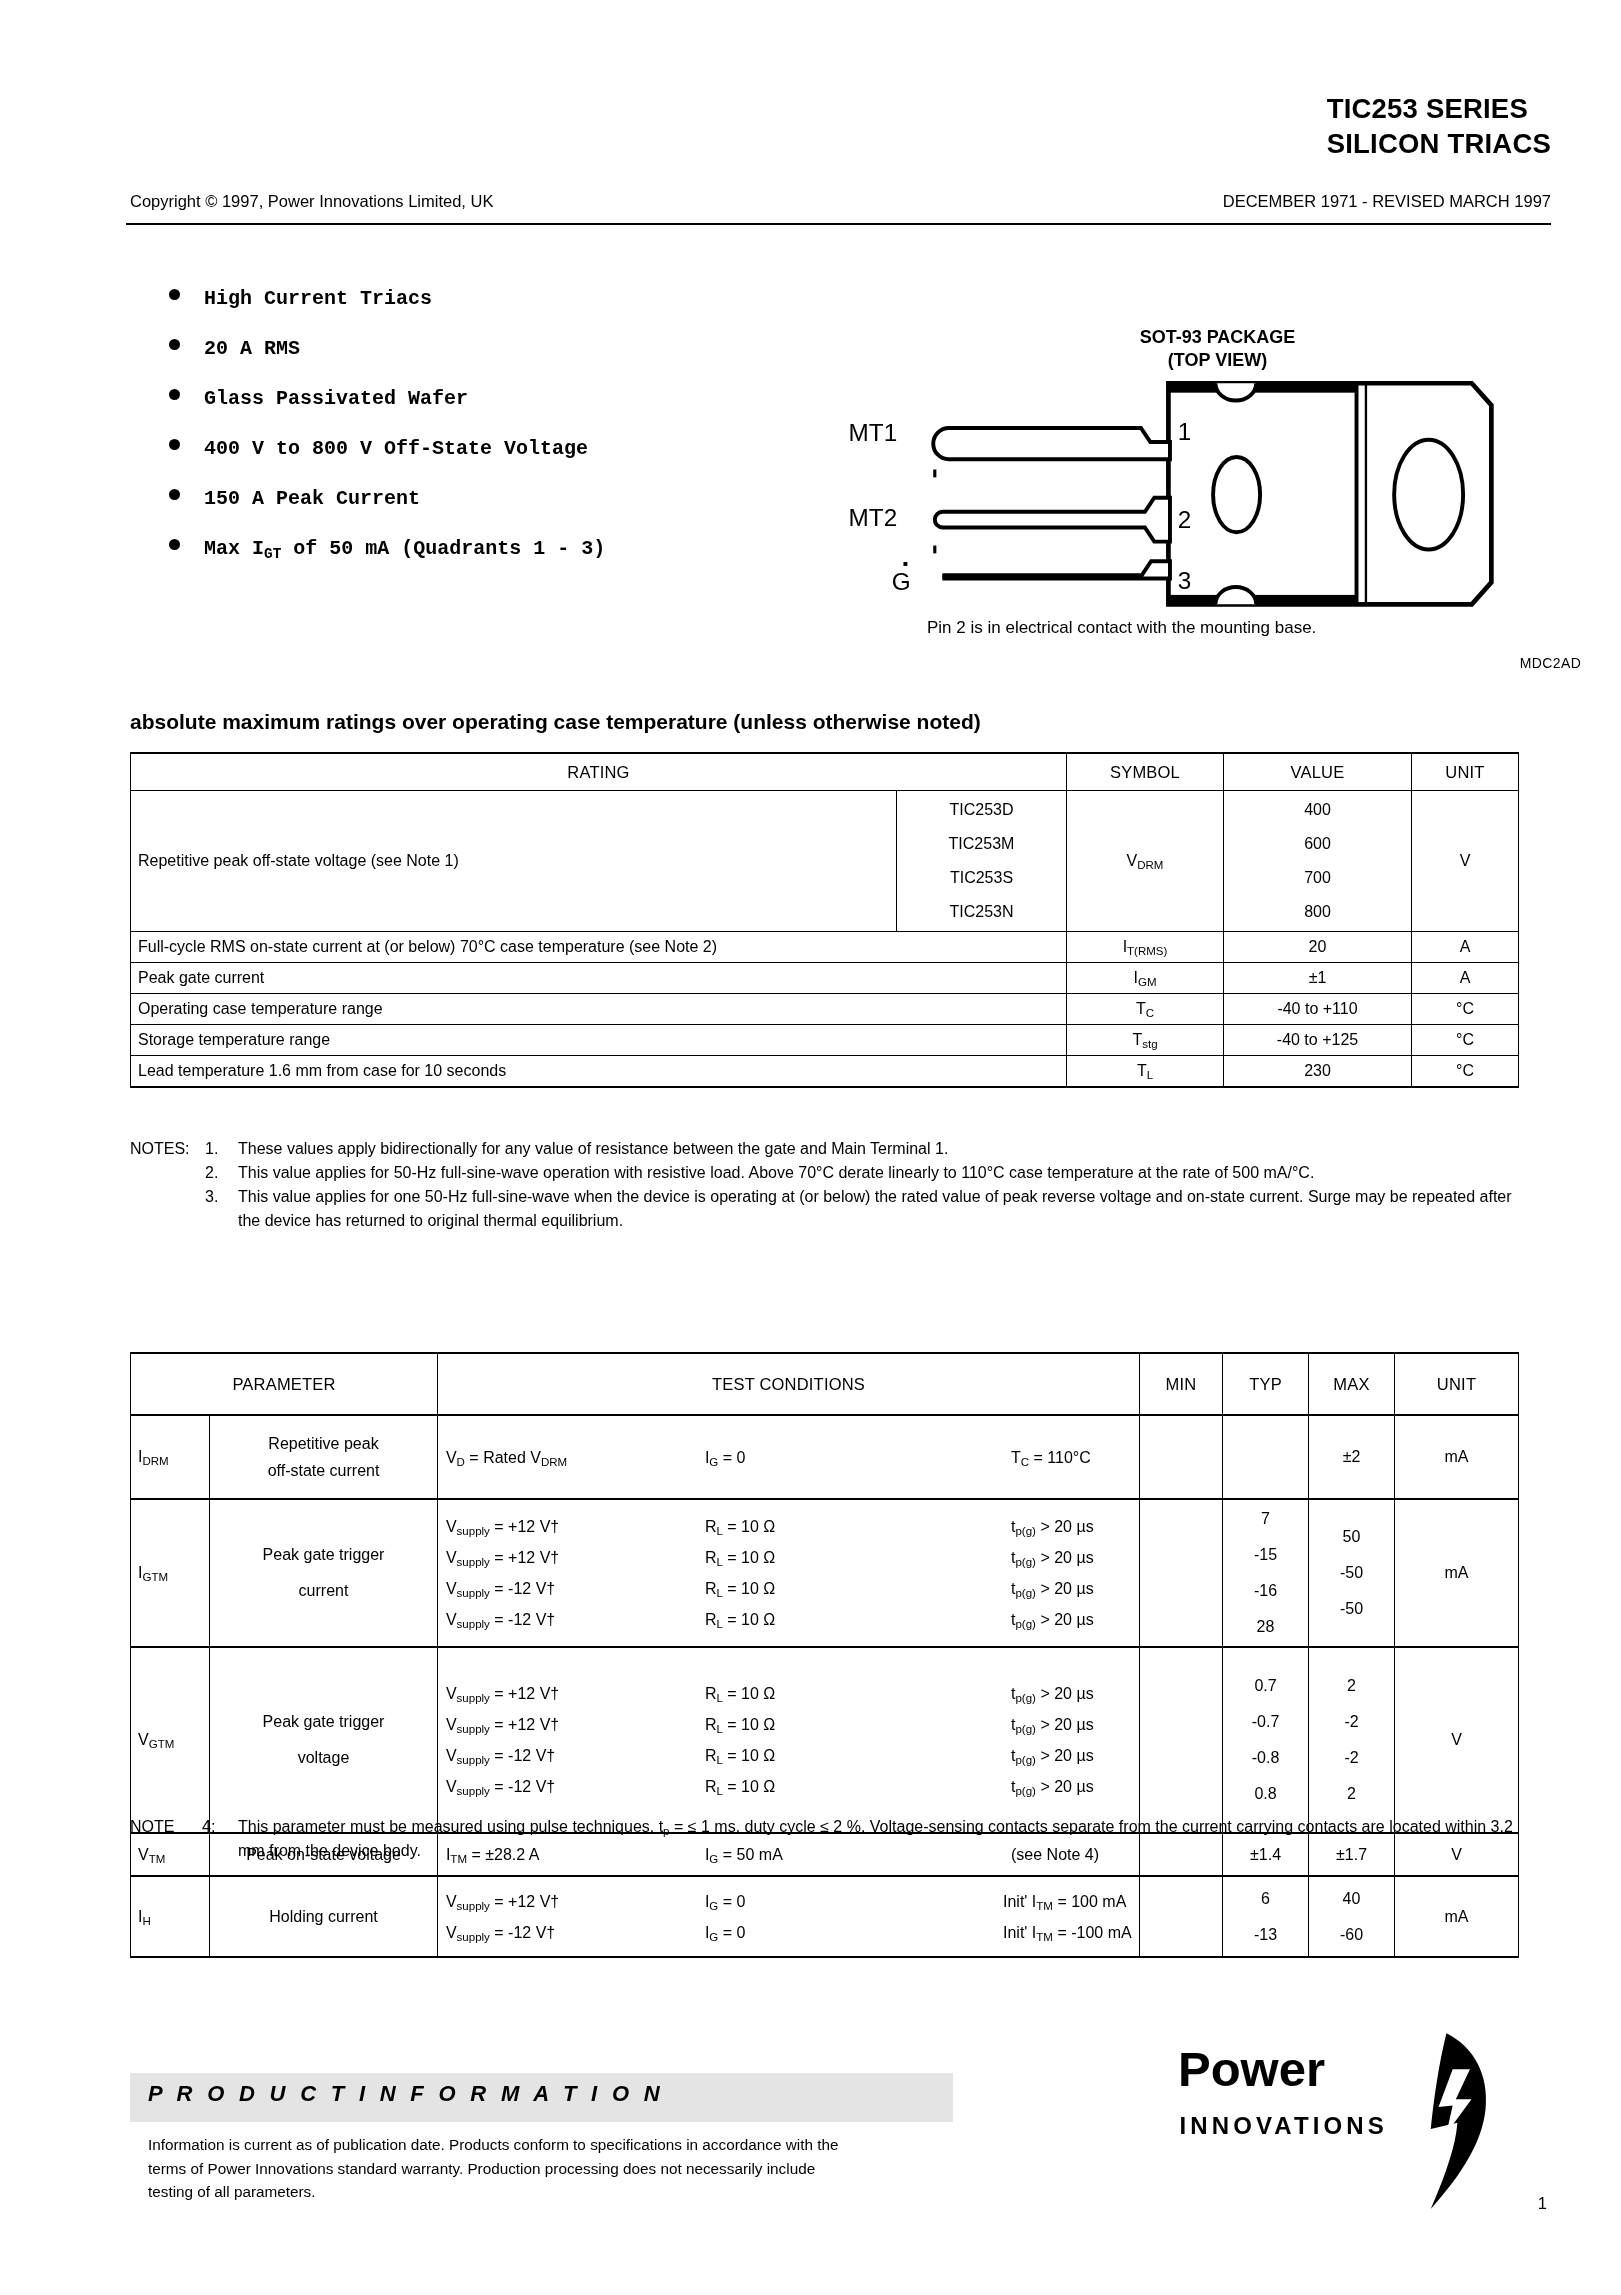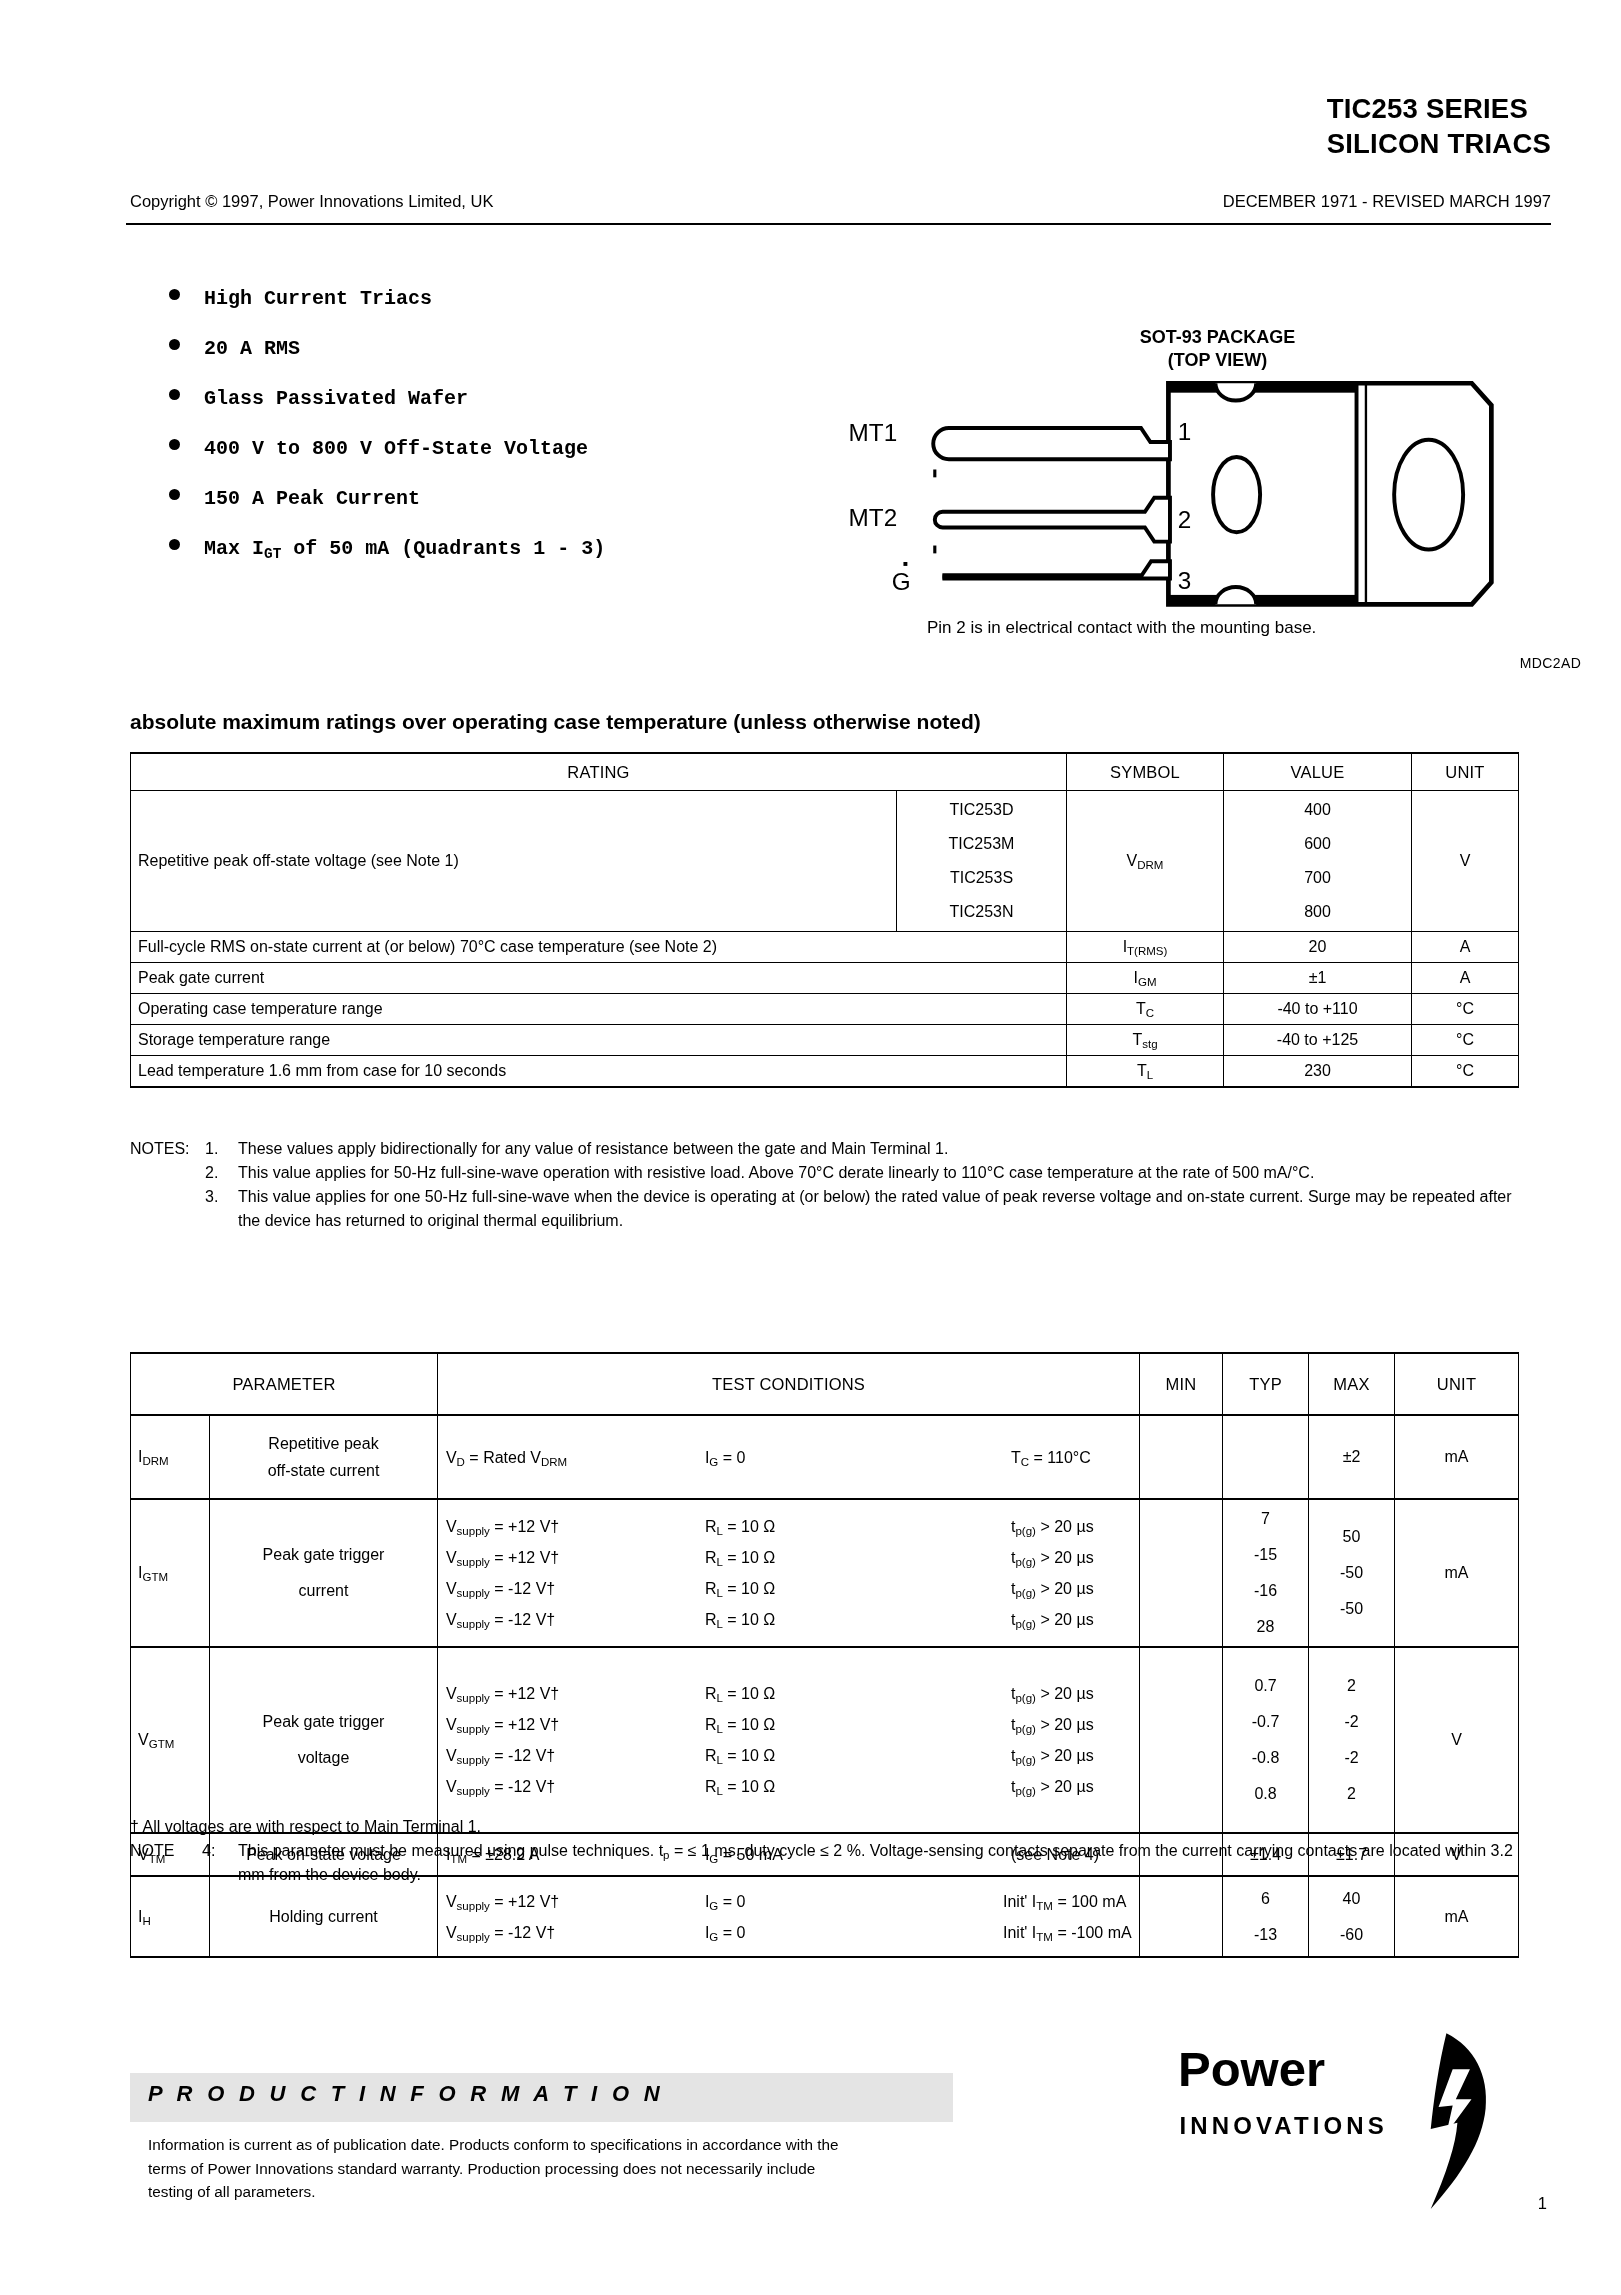--- a/index.html
+++ b/index.html
@@ -604,21 +604,20 @@
             <div style="line-height:36px">40</div>
             <div style="line-height:36px">-60</div>
           </div>
         </td>
         <td class="c bt-thick bb-thick">mA</td>
       </tr>
     </tbody>
   </table>
 
   <div class="ec-notes">
-    <div>† All voltages are with respect to Main Terminal 1.</div>
     <div class="note-row">
       <div class="note-lead" style="width:72px">NOTE</div>
       <div class="note-num" style="width:36px">4:</div>
       <div class="note-body">This parameter must be measured using pulse techniques. t<sub>p</sub> = ≤ 1 ms, duty cycle ≤ 2 %. Voltage-sensing contacts separate from the current carrying contacts are located within 3.2 mm from the device body.</div>
     </div>
   </div>
 
   <div class="prod-band"></div>
   <div class="prod-text">P R O D U C T     I N F O R M A T I O N</div>
   <div class="prod-blurb">Information is current as of publication date. Products conform to specifications in accordance with the terms of Power Innovations standard warranty. Production processing does not necessarily include testing of all parameters.</div>

